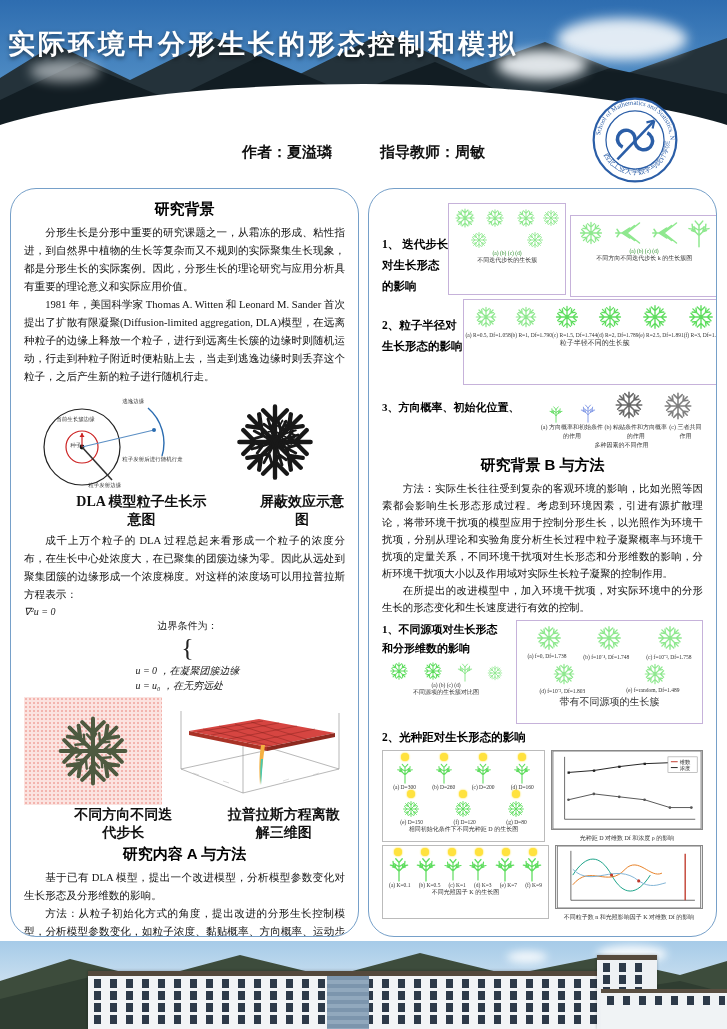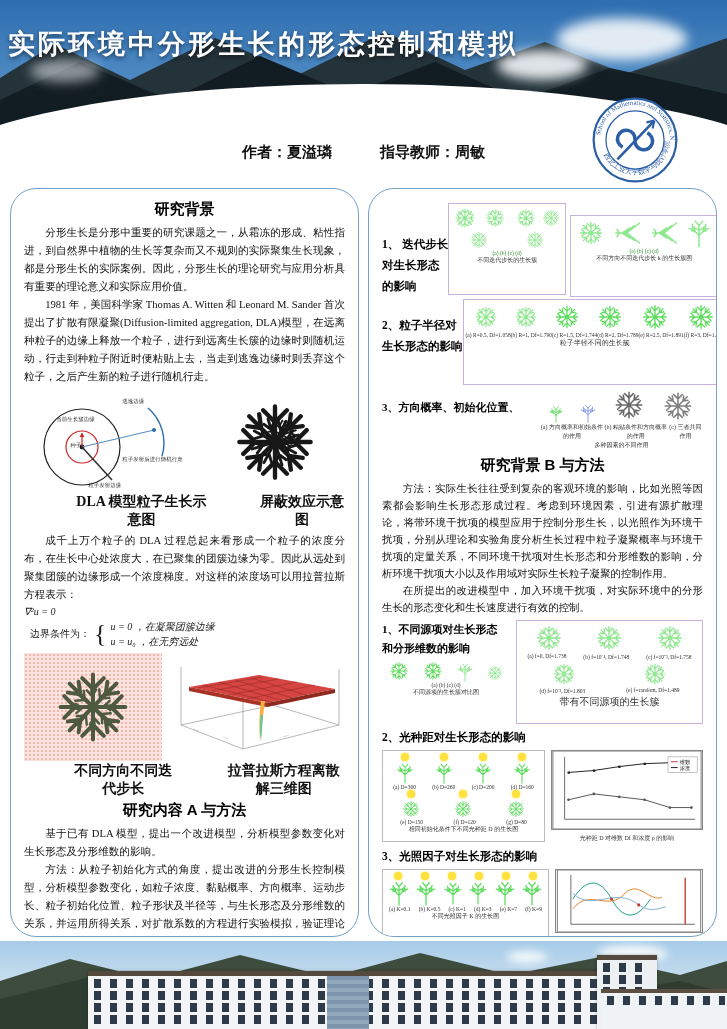--- a/index.html
+++ b/index.html
@@ -33,21 +33,21 @@
   .cap { font-size:14px; font-weight:bold; color:#111; text-align:center;margin-left:48px; }
   .microcap { font-size:6px; color:#333; text-align:center; }
   .green-micro { font-size:5.5px; color:#2f8f2f; white-space:nowrap; }
 
   
   .dla-wrap { position:relative; width:168px; height:102px; }
   .dla-label { position:absolute; font-size:5.5px; color:#333; white-space:nowrap; }
 
   
   .eqline { text-align:left; font-size:10px; font-style:italic; margin:2px 0; color:#222; }
-  .bc { display:flex; align-items:center; font-size:10px; margin:1px 0 3px 6px; color:#222; }
+  .bc { display:flex; align-items:center; font-size:10px; margin:1px 0 3px 6px; color:#222;flex-direction:column; }
   .bc .brace { font-size:26px; font-weight:400; margin:0 4px; }
   .bc .bc-lines div { font-style:italic; line-height:15px; }
 
   .pink-fig { width:138px; height:108px; background:#fbe3e0;
               background-image:radial-gradient(#f3b4ae 0.8px, transparent 0.9px);
               background-size:4px 4px; display:flex; align-items:center; justify-content:center; }
   .surface-fig { width:182px; height:108px; background:#fff; }
 
   
   .item-row { display:flex; align-items:flex-start; margin-bottom:2px; }
@@ -506,21 +506,20 @@
           <rect x="118" y="6" width="30" height="16" fill="#fff" stroke="#999" stroke-width="0.6"></rect>
           <line x1="121" y1="11" x2="128" y2="11" stroke="#c0392b" stroke-width="1"></line>
           <line x1="121" y1="17" x2="128" y2="17" stroke="#222" stroke-width="1"></line>
           <text x="130" y="13" font-size="5.5" fill="#222">维数</text>
           <text x="130" y="19" font-size="5.5" fill="#222">浓度</text>
         </svg>
         <div class="microcap">光种距 D 对维数 Df 和浓度 ρ 的影响</div>
       </div>
     </div>
 
-    <div class="item-label" style="font-size:11.5px; margin-top:3px;">3、光照因子对生长形态的影响</div>
     <div style="display:flex; gap:6px; margin-top:2px;">
       <div class="panel" style="width:168px; height:74px; padding:2px; border-color:#bbb;">
         <div style="display:flex; justify-content:space-around;">
           <div class="sun"></div>
             <div class="sun"></div>
             <div class="sun"></div>
             <div class="sun"></div>
             <div class="sun"></div>
             <div class="sun"></div>
         </div>

